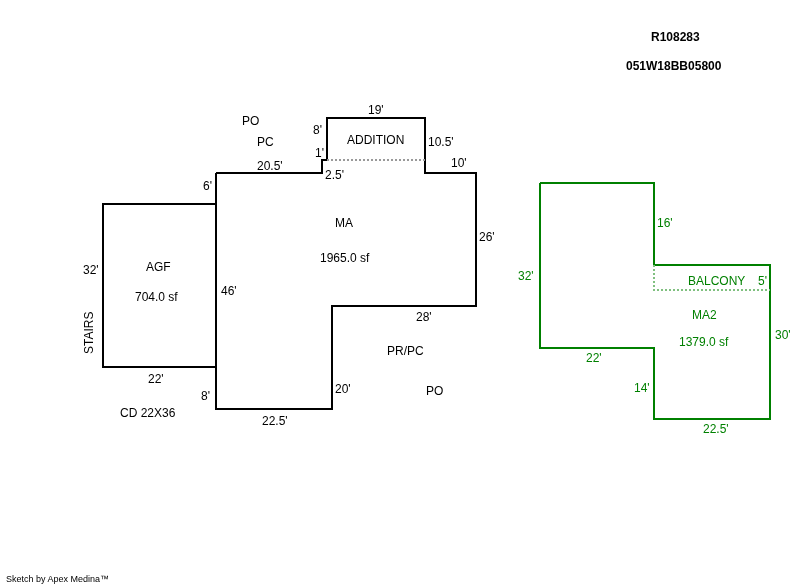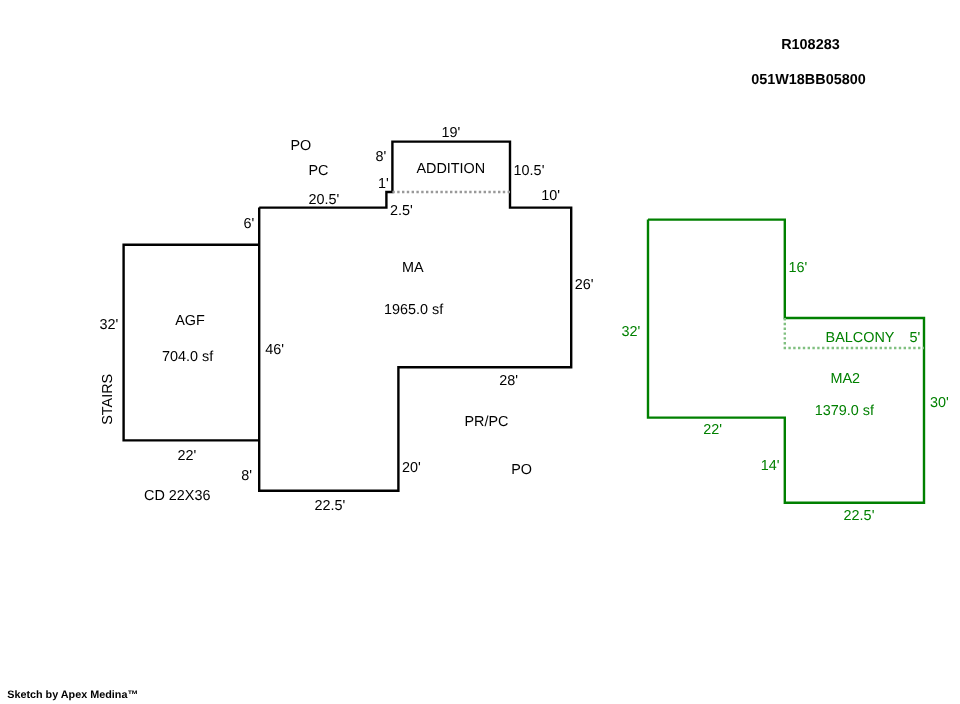--- a/index.html
+++ b/index.html
@@ -2,21 +2,21 @@
 <html><head>
 <meta charset="utf-8">
 <style>
   html,body{margin:0;padding:0;background:#ffffff;}
   body{width:800px;height:587px;position:relative;overflow:hidden;font-family:"Liberation Sans",sans-serif;}
   svg{position:absolute;left:0;top:0;}
   .t{font-family:"Liberation Sans",sans-serif;font-size:12px;}
   .bold{font-weight:bold;}
   .blk{fill:#000000;}
   .grn{fill:#008000;}
-  .footer{position:absolute;left:6px;top:574px;font-size:9px;color:#000;font-family:"Liberation Sans",sans-serif;font-weight:bold;}
+  .footer{position:absolute;left:6px;top:574px;font-size:9px;color:#000;font-family:"Liberation Sans",sans-serif;}
 </style>
 </head>
 <body>
 
 <svg width="800" height="587" viewBox="0 0 800 587">
 
   <text class="t bold blk" x="651" y="41">R108283</text>
   <text class="t bold blk" x="626" y="70">051W18BB05800</text>
 
   <polyline fill="none" stroke="#000" stroke-width="2" points="216,173 322,173 322,160 327,160 327,118 425,118 425,173 476,173 476,306 332,306 332,409 216,409 216,173"></polyline>

